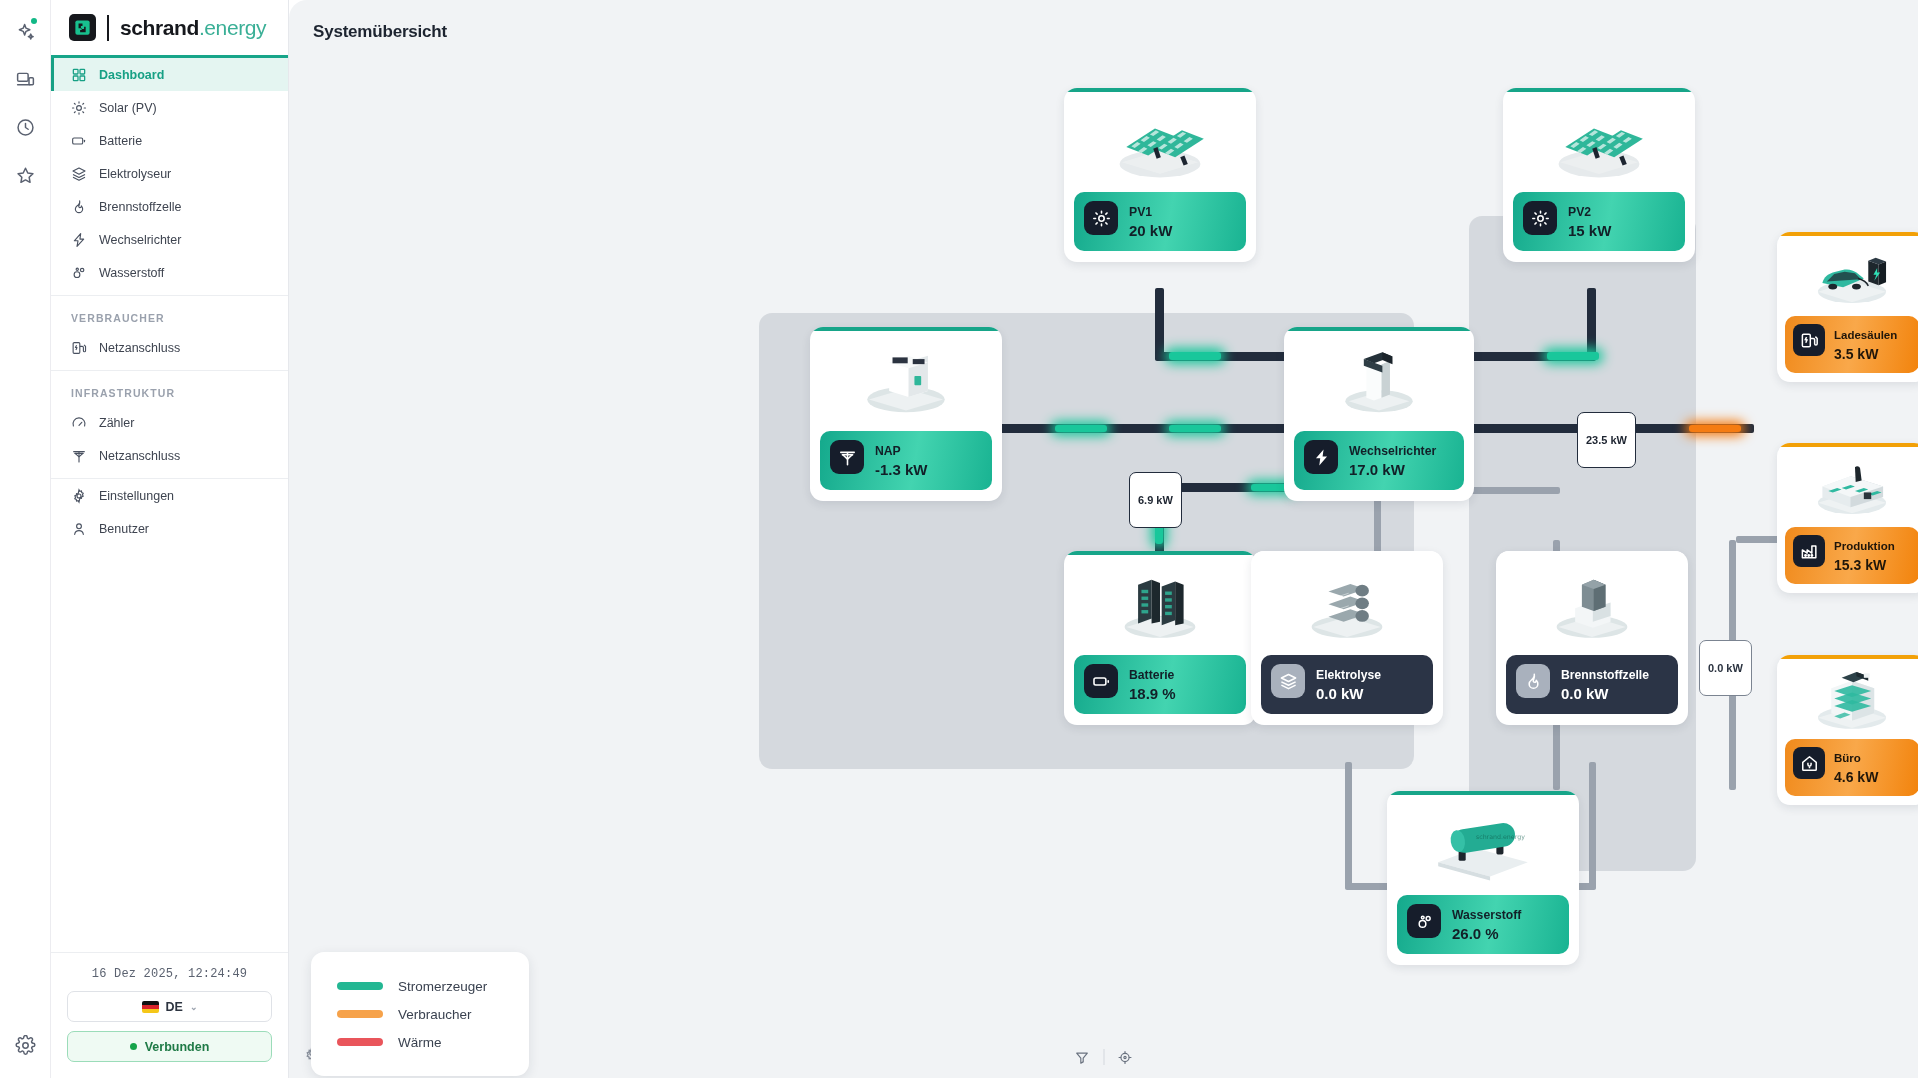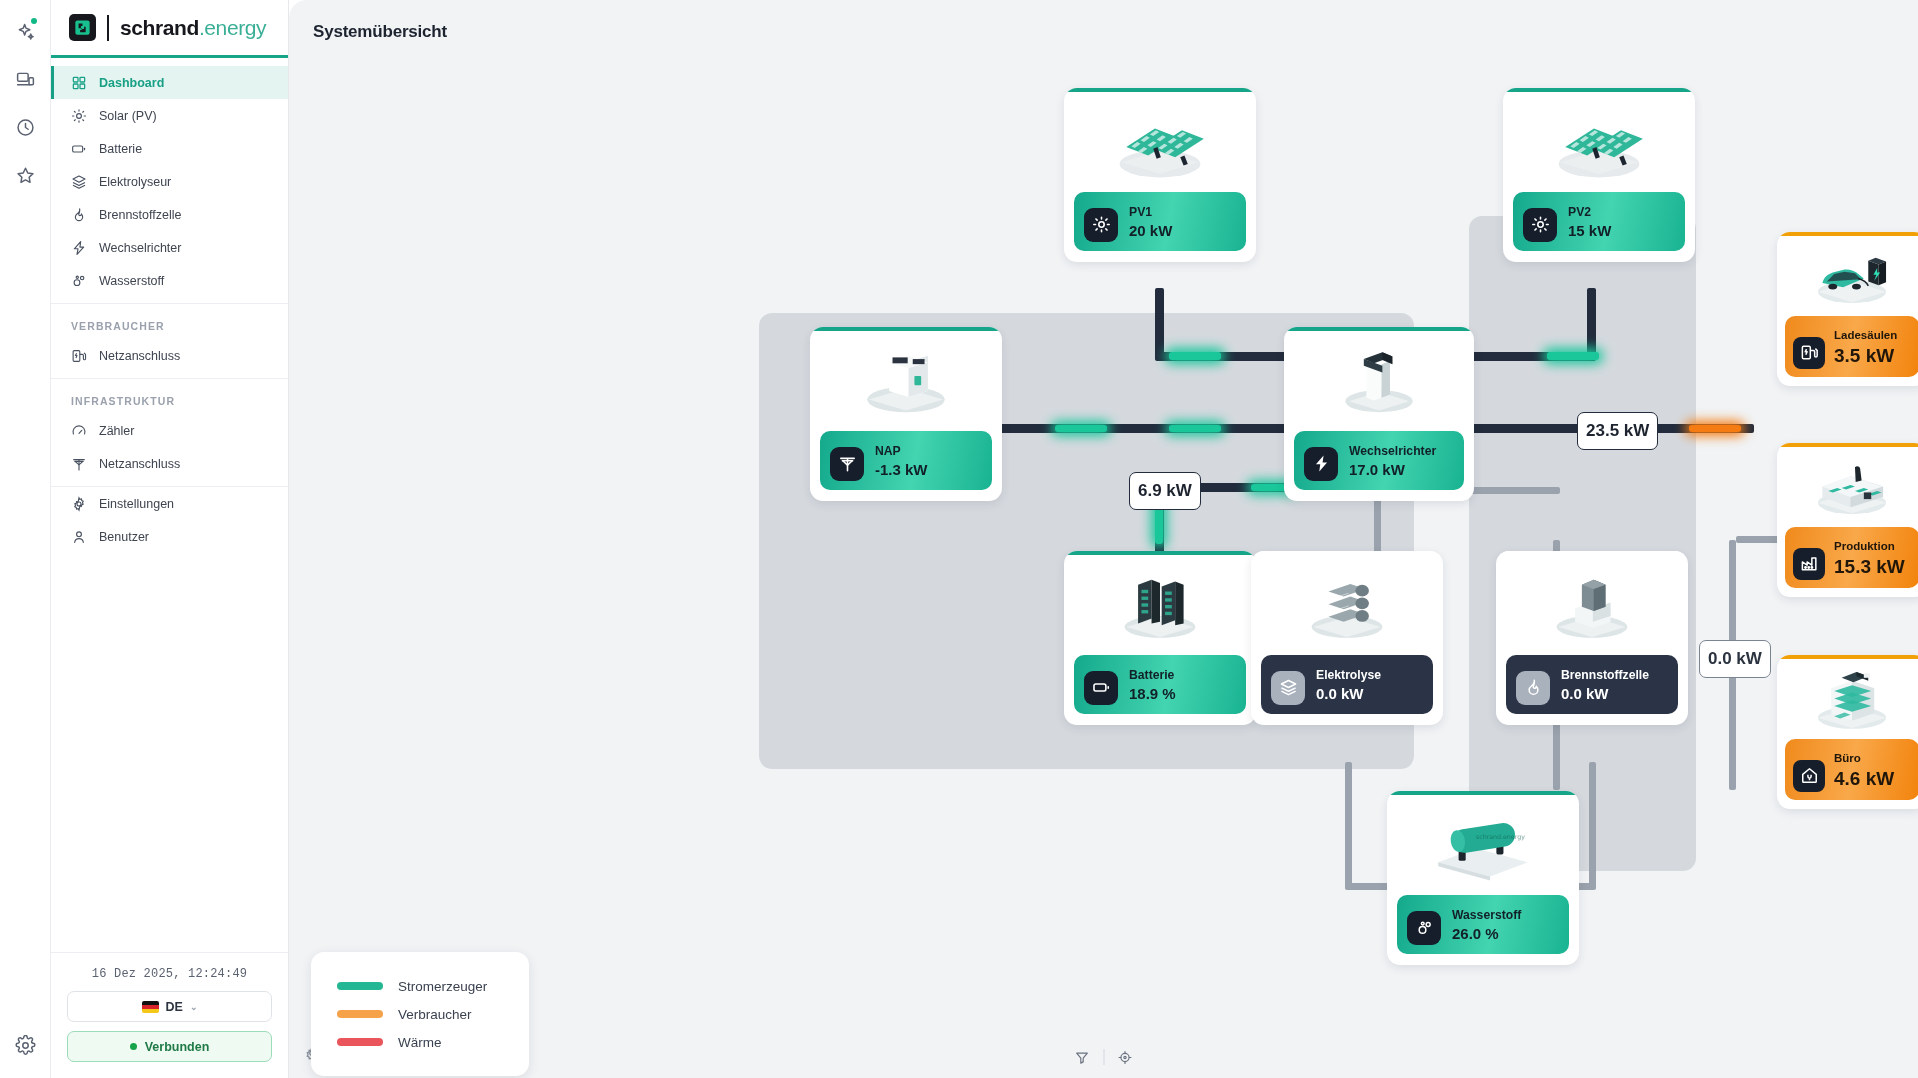--- a/index.html
+++ b/index.html
@@ -45,21 +45,21 @@
   .brand-mark {
     width: 27px; height: 27px; border-radius: 5px;
     background: #16181d; position: relative; flex: 0 0 27px;
     display:flex; align-items:center; justify-content:center;
   }
   .brand-mark svg { width: 19px; height: 19px; }
   .brand-divider { width: 2px; height: 26px; background: #16181d; }
   .brand-text { font-size: 21px; font-weight: 700; letter-spacing: -0.4px; color: #16181d; }
   .brand-text .suffix { color: #3aaf96; font-weight: 400; }
 
-  .nav { flex: 1; overflow: hidden; padding-top: 8px; }
+  .nav { flex: 1; overflow: hidden; padding-top: 0; }
   .nav-item {
     display: flex; align-items: center; gap: 12px;
     height: 33px; padding: 0 18px 0 20px;
     font-size: 12.5px; color: #3e4450; cursor: pointer; position: relative;
   }
   .nav-item svg { width: 16px; height: 16px; flex: 0 0 16px; color: #4a5261; }
   .nav-item.active {
     background: #e4f5f1; color: #17a085; font-weight: 600;
   }
   .nav-item.active svg { color: #17a085; }
@@ -122,40 +122,40 @@
   .line { position: absolute; background: #222c3c; border-radius: 2px; }
   .line.grey { background: #9aa2ad; }
   .pulse {
     position: absolute; border-radius: 3px;
     box-shadow: 0 0 12px 4px currentColor;
   }
 
   
   .badge {
     position: absolute; background: #fff; border: 1.6px solid #222c3c;
-    border-radius: 7px; padding: 8px 8px; font-size: 17px;
+    border-radius: 7px; padding: 21px 8px; font-size: 11px;
     font-weight: 700; color: #1d2430; white-space: nowrap; z-index: 7;
   }
   .badge.grey { border-color: #7b8491; color: #2b3340; font-weight: 700; }
 
   
   .node {
     position: absolute; width: 192px; background: #ffffff;
     border-radius: 13px; box-shadow: 0 3px 10px rgba(25,35,55,.10);
     overflow: hidden; z-index: 5; cursor: pointer;
   }
   .node .accent { height: 4px; width: 100%; }
   .node .art {
     height: 96px; display: flex; align-items: center; justify-content: center;
     padding-top: 4px;
   }
   .node .art svg { width: 118px; height: 86px; }
   .node .chip {
     margin: 4px 10px 11px 10px; border-radius: 10px;
-    display: flex; align-items: flex-end; gap: 11px; padding: 9px 10px;
+    display: flex; align-items: flex-start; gap: 11px; padding: 9px 10px;
   }
   .node .chip .ic {
     width: 34px; height: 34px; border-radius: 9px; flex: 0 0 34px;
     display: flex; align-items: center; justify-content: center;
   }
   .node .chip .ic svg { width: 19px; height: 19px; }
   .node .chip .tx { line-height: 1.28; }
   .node .chip .nm { font-size: 12.2px; font-weight: 700; }
   .node .chip .vl { font-size: 15px; font-weight: 700; }
 
@@ -175,21 +175,21 @@
   .v-orange .chip .ic { background: #161d2b; color: #fff; }
   .v-orange .chip .nm, .v-orange .chip .vl { color: #20160a; }
 
   
   .node.small { width: 150px; }
   .node.small .art { height: 78px; }
   .node.small .art svg { width: 104px; height: 74px; }
   .node.small .chip { margin: 2px 8px 9px 8px; padding: 8px 8px; gap: 9px; }
   .node.small .chip .ic { width: 32px; height: 32px; flex: 0 0 32px; border-radius: 8px; }
   .node.small .chip .nm { font-size: 11.5px; }
-  .node.small .chip .vl { font-size: 19px; }
+  .node.small .chip .vl { font-size: 14px; }
 
   
   .legend {
     position: absolute; background: #fff; border-radius: 13px;
     box-shadow: 0 3px 12px rgba(25,35,55,.10);
     padding: 20px 26px; z-index: 8; margin-top: 40px;
   }
   .legend-row { display: flex; align-items: center; gap: 15px; height: 28px; }
   .legend-swatch { width: 46px; height: 8px; border-radius: 5px; }
   .legend-label { font-size: 13.5px; color: #3a4250; }

